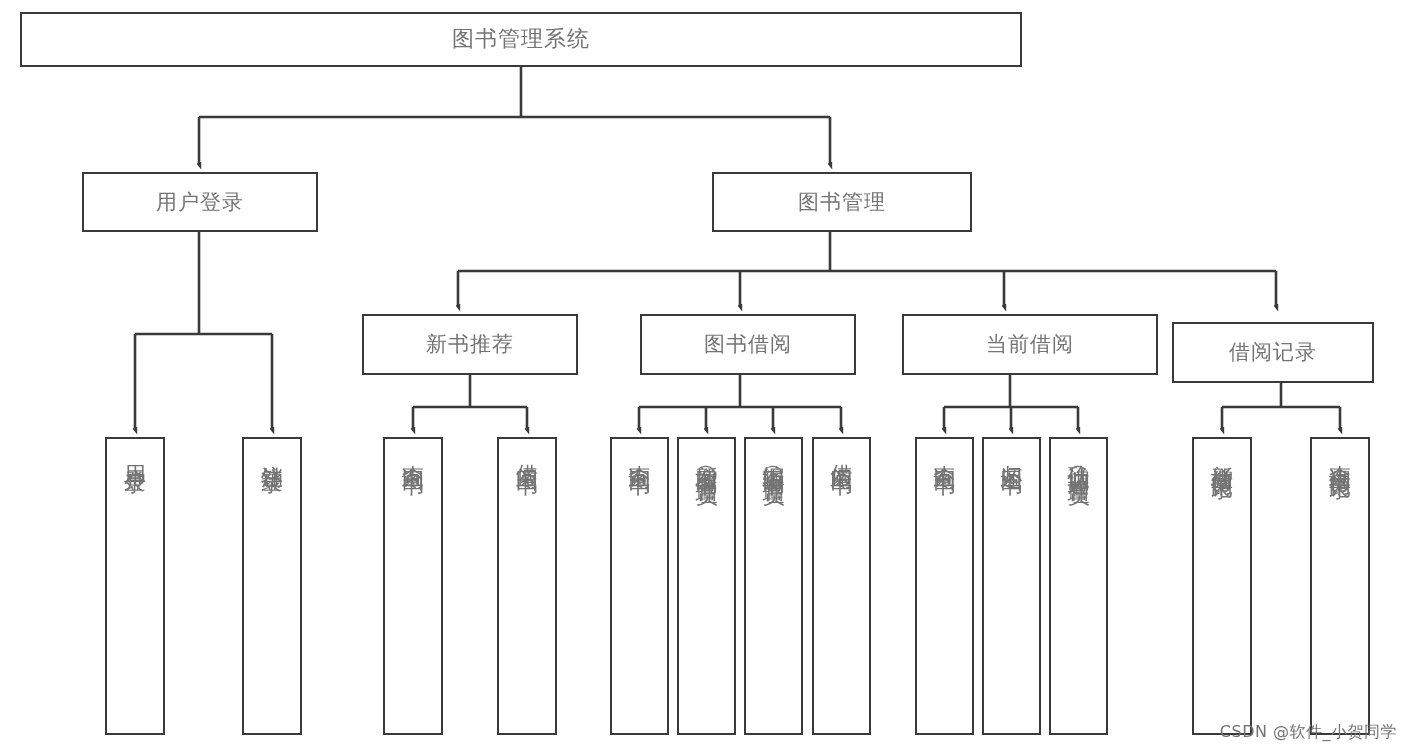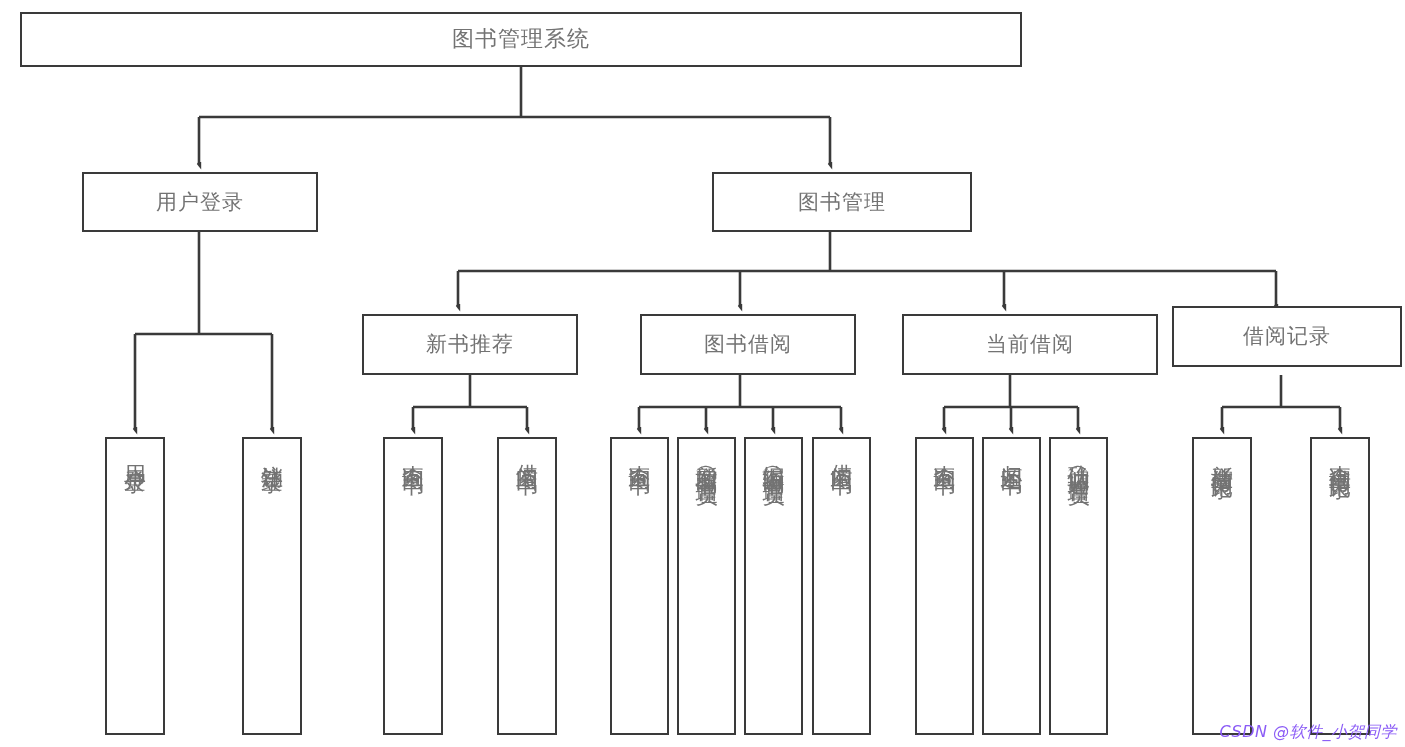--- a/index.html
+++ b/index.html
@@ -56,25 +56,24 @@
     font-size:22px;
     letter-spacing:3px;
     line-height:1;
     max-height:282px;
   }
   .watermark{
     position:absolute;
     right:8px;
     bottom:4px;
     font-size:16px;
-    color:#8b5cf6;
+    color:#737373;
     white-space:nowrap;
     z-index:5;
     letter-spacing:0.5px;
-    font-style:italic;
   }
 </style>
 </head>
 <body>
 
 <div id="stage">
 
   <svg id="wires" viewBox="0 0 1405 747" xmlns="http://www.w3.org/2000/svg">
     <defs>
       <marker id="arrow" markerWidth="10" markerHeight="11" refX="2.2" refY="5.4" orient="auto" markerUnits="userSpaceOnUse">
@@ -142,21 +141,21 @@
   </div>
 
   <div class="node horiz" style="left:632px; top:314px; width:216px; height:61px;margin-left:8px;">
     <span class="lbl">图书借阅</span>
   </div>
 
   <div class="node horiz" style="left:902px; top:314px; width:256px; height:61px;">
     <span class="lbl">当前借阅</span>
   </div>
 
-  <div class="node horiz" style="left:1172px; top:306px; width:230px; height:61px;">
+  <div class="node horiz" style="left:1172px; top:322px; width:202px; height:61px;">
     <span class="lbl">借阅记录</span>
   </div>
 
   <div class="node vert" style="left:105px; top:437px; width:60px; height:298px;">
     <span class="lbl">用户登录</span>
   </div>
 
   <div class="node vert" style="left:242px; top:437px; width:60px; height:298px;">
     <span class="lbl">注销登录</span>
   </div>

